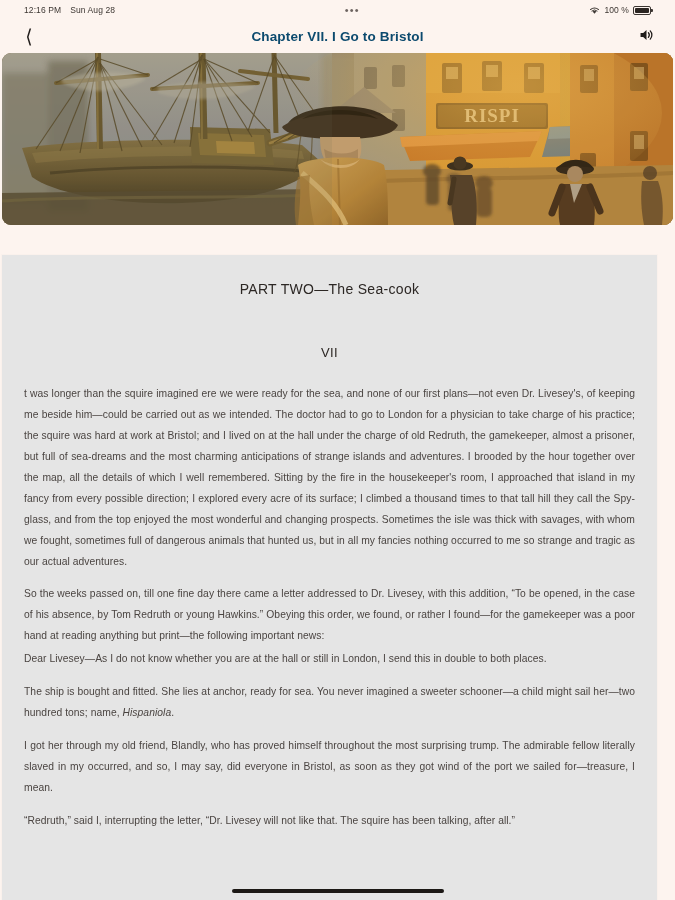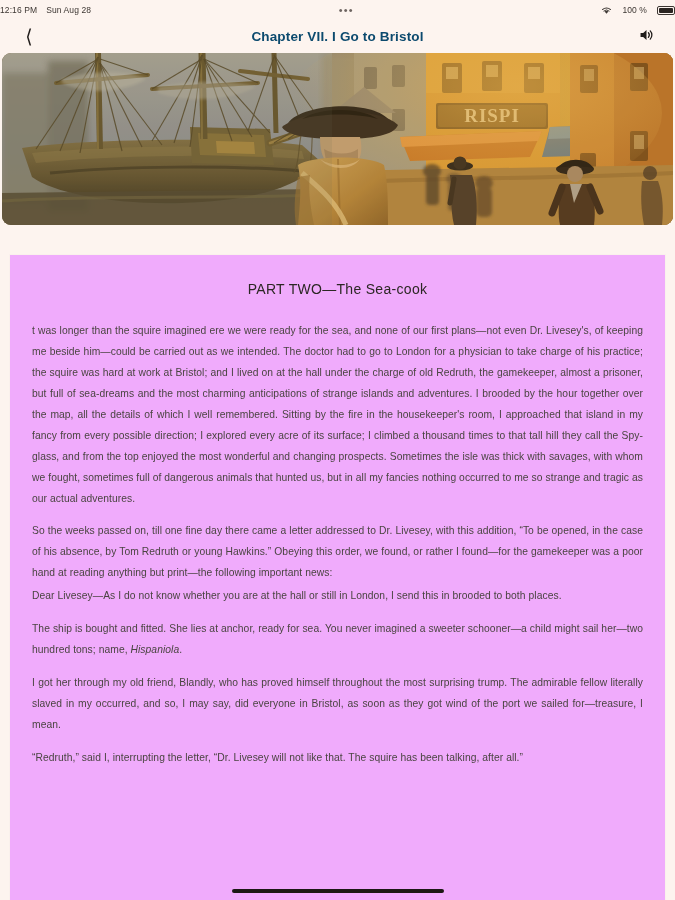--- a/index.html
+++ b/index.html
@@ -8,28 +8,28 @@
     background: #fdf4ef;
     font-family: "Liberation Sans", sans-serif;
     overflow: hidden;
   }
   #app { position: relative; width: 675px; height: 900px; background: #fdf4ef; }
 
   
   .statusbar {
     height: 20px; width: 100%;
     display: flex; align-items: center;
-    padding: 0 0;
+    padding: 0 24px;
     font-size: 8.5px; color: #3c3632;
     letter-spacing: .1px;
   }
   .sb-left { display: flex; align-items: center; gap: 9px; white-space: nowrap; }
   .sb-center { flex: 1; display: flex; justify-content: center; align-items: center; }
   .sb-dots { font-size: 11px; color: #6d6460; letter-spacing: 1.2px; line-height: 6px; }
-  .sb-right { display: flex; align-items: center; gap: 10px; white-space: nowrap; }
+  .sb-right { display: flex; align-items: center; gap: 4px; white-space: nowrap; }
   .wifi-ico { display: inline-block; width: 11px; height: 9px; position: relative; }
   .wifi-ico svg { display:block; }
   .batt { width: 18px; height: 9px; border: 1.2px solid #3c3632; border-radius: 2px; position: relative; }
   .batt::after {
     content: ""; position: absolute; right: -3px; top: 2.5px;
     width: 1.6px; height: 3px; background: #3c3632; border-radius: 0 1px 1px 0;
   }
   .batt-fill { position: absolute; left: 1px; top: 1px; bottom: 1px; width: calc(100% - 2px); background: #2b2522; border-radius: 1px; }
 
   
@@ -52,23 +52,23 @@
   .illus-wrap { padding: 0 2px; }
   .illustration {
     position: relative; width: 671px; height: 172px; margin: 0 auto;
     border-radius: 9px; overflow: hidden;
     background: #6f5a33;
   }
   .illustration svg { display: block; width: 100%; height: 100%; }
 
   
   .page-card {
-    position: absolute; left: 10px; top: 255px;
+    position: absolute; left: 2px; top: 255px;
     width: 655px; height: 645px;
-    background: #f0abfc;
+    background: #e5e5e5;
     box-shadow: 0 0 0 1px rgba(0,0,0,.012);
   }
   .page-inner { padding: 18px 22px 0 22px; }
 
   .part-title {
     text-align: center; font-size: 14px; color: #2c2724;
     letter-spacing: .3px; margin-top: 8px; font-weight: 400;
   }
   .chap-num {
     text-align: center; font-size: 13px; color: #2c2724;
@@ -368,27 +368,28 @@
 
         <rect x="0" y="0" width="671" height="172" fill="#caa86a" opacity="0.1"></rect>
         <rect x="0" y="0" width="330" height="172" fill="#6d6a55" opacity="0.12"></rect>
       </svg>
     </div>
   </div>
 
   <div class="page-card">
     <div class="page-inner">
       <div class="part-title">PART TWO—The Sea-cook</div>
+      <div class="chap-num">VII</div>
 
       <div class="body-text">
         <p>t was longer than the squire imagined ere we were ready for the sea, and none of our first plans—not even Dr. Livesey's, of keeping me beside him—could be carried out as we intended. The doctor had to go to London for a physician to take charge of his practice; the squire was hard at work at Bristol; and I lived on at the hall under the charge of old Redruth, the gamekeeper, almost a prisoner, but full of sea-dreams and the most charming anticipations of strange islands and adventures. I brooded by the hour together over the map, all the details of which I well remembered. Sitting by the fire in the housekeeper's room, I approached that island in my fancy from every possible direction; I explored every acre of its surface; I climbed a thousand times to that tall hill they call the Spy-glass, and from the top enjoyed the most wonderful and changing prospects. Sometimes the isle was thick with savages, with whom we fought, sometimes full of dangerous animals that hunted us, but in all my fancies nothing occurred to me so strange and tragic as our actual adventures.</p>
         <p class="gap">So the weeks passed on, till one fine day there came a letter addressed to Dr. Livesey, with this addition, “To be opened, in the case of his absence, by Tom Redruth or young Hawkins.” Obeying this order, we found, or rather I found—for the gamekeeper was a poor hand at reading anything but print—the following important news:</p>
 
 
-        <p class="spaced">Dear Livesey—As I do not know whether you are at the hall or still in London, I send this in brooded to both places.</p>
+        <p class="spaced">Dear Livesey—As I do not know whether you are at the hall or still in London, I send this in double to both places.</p>
         <p class="spaced"><span>The ship is bought and fitted. She lies at anchor, ready for sea. You never imagined a sweeter schooner—a child might sail her—two hundred tons; name, </span><em>Hispaniola</em><span>.</span></p>
         <p class="spaced">I got her through my old friend, Blandly, who has proved himself throughout the most surprising trump. The admirable fellow literally slaved in my occurred, and so, I may say, did everyone in Bristol, as soon as they got wind of the port we sailed for—treasure, I mean.</p>
 
         <p class="spaced">“Redruth,” said I, interrupting the letter, “Dr. Livesey will not like that. The squire has been talking, after all.”</p>
 
       </div>
     </div>
   </div>
 
   <div class="home-ind"></div>

